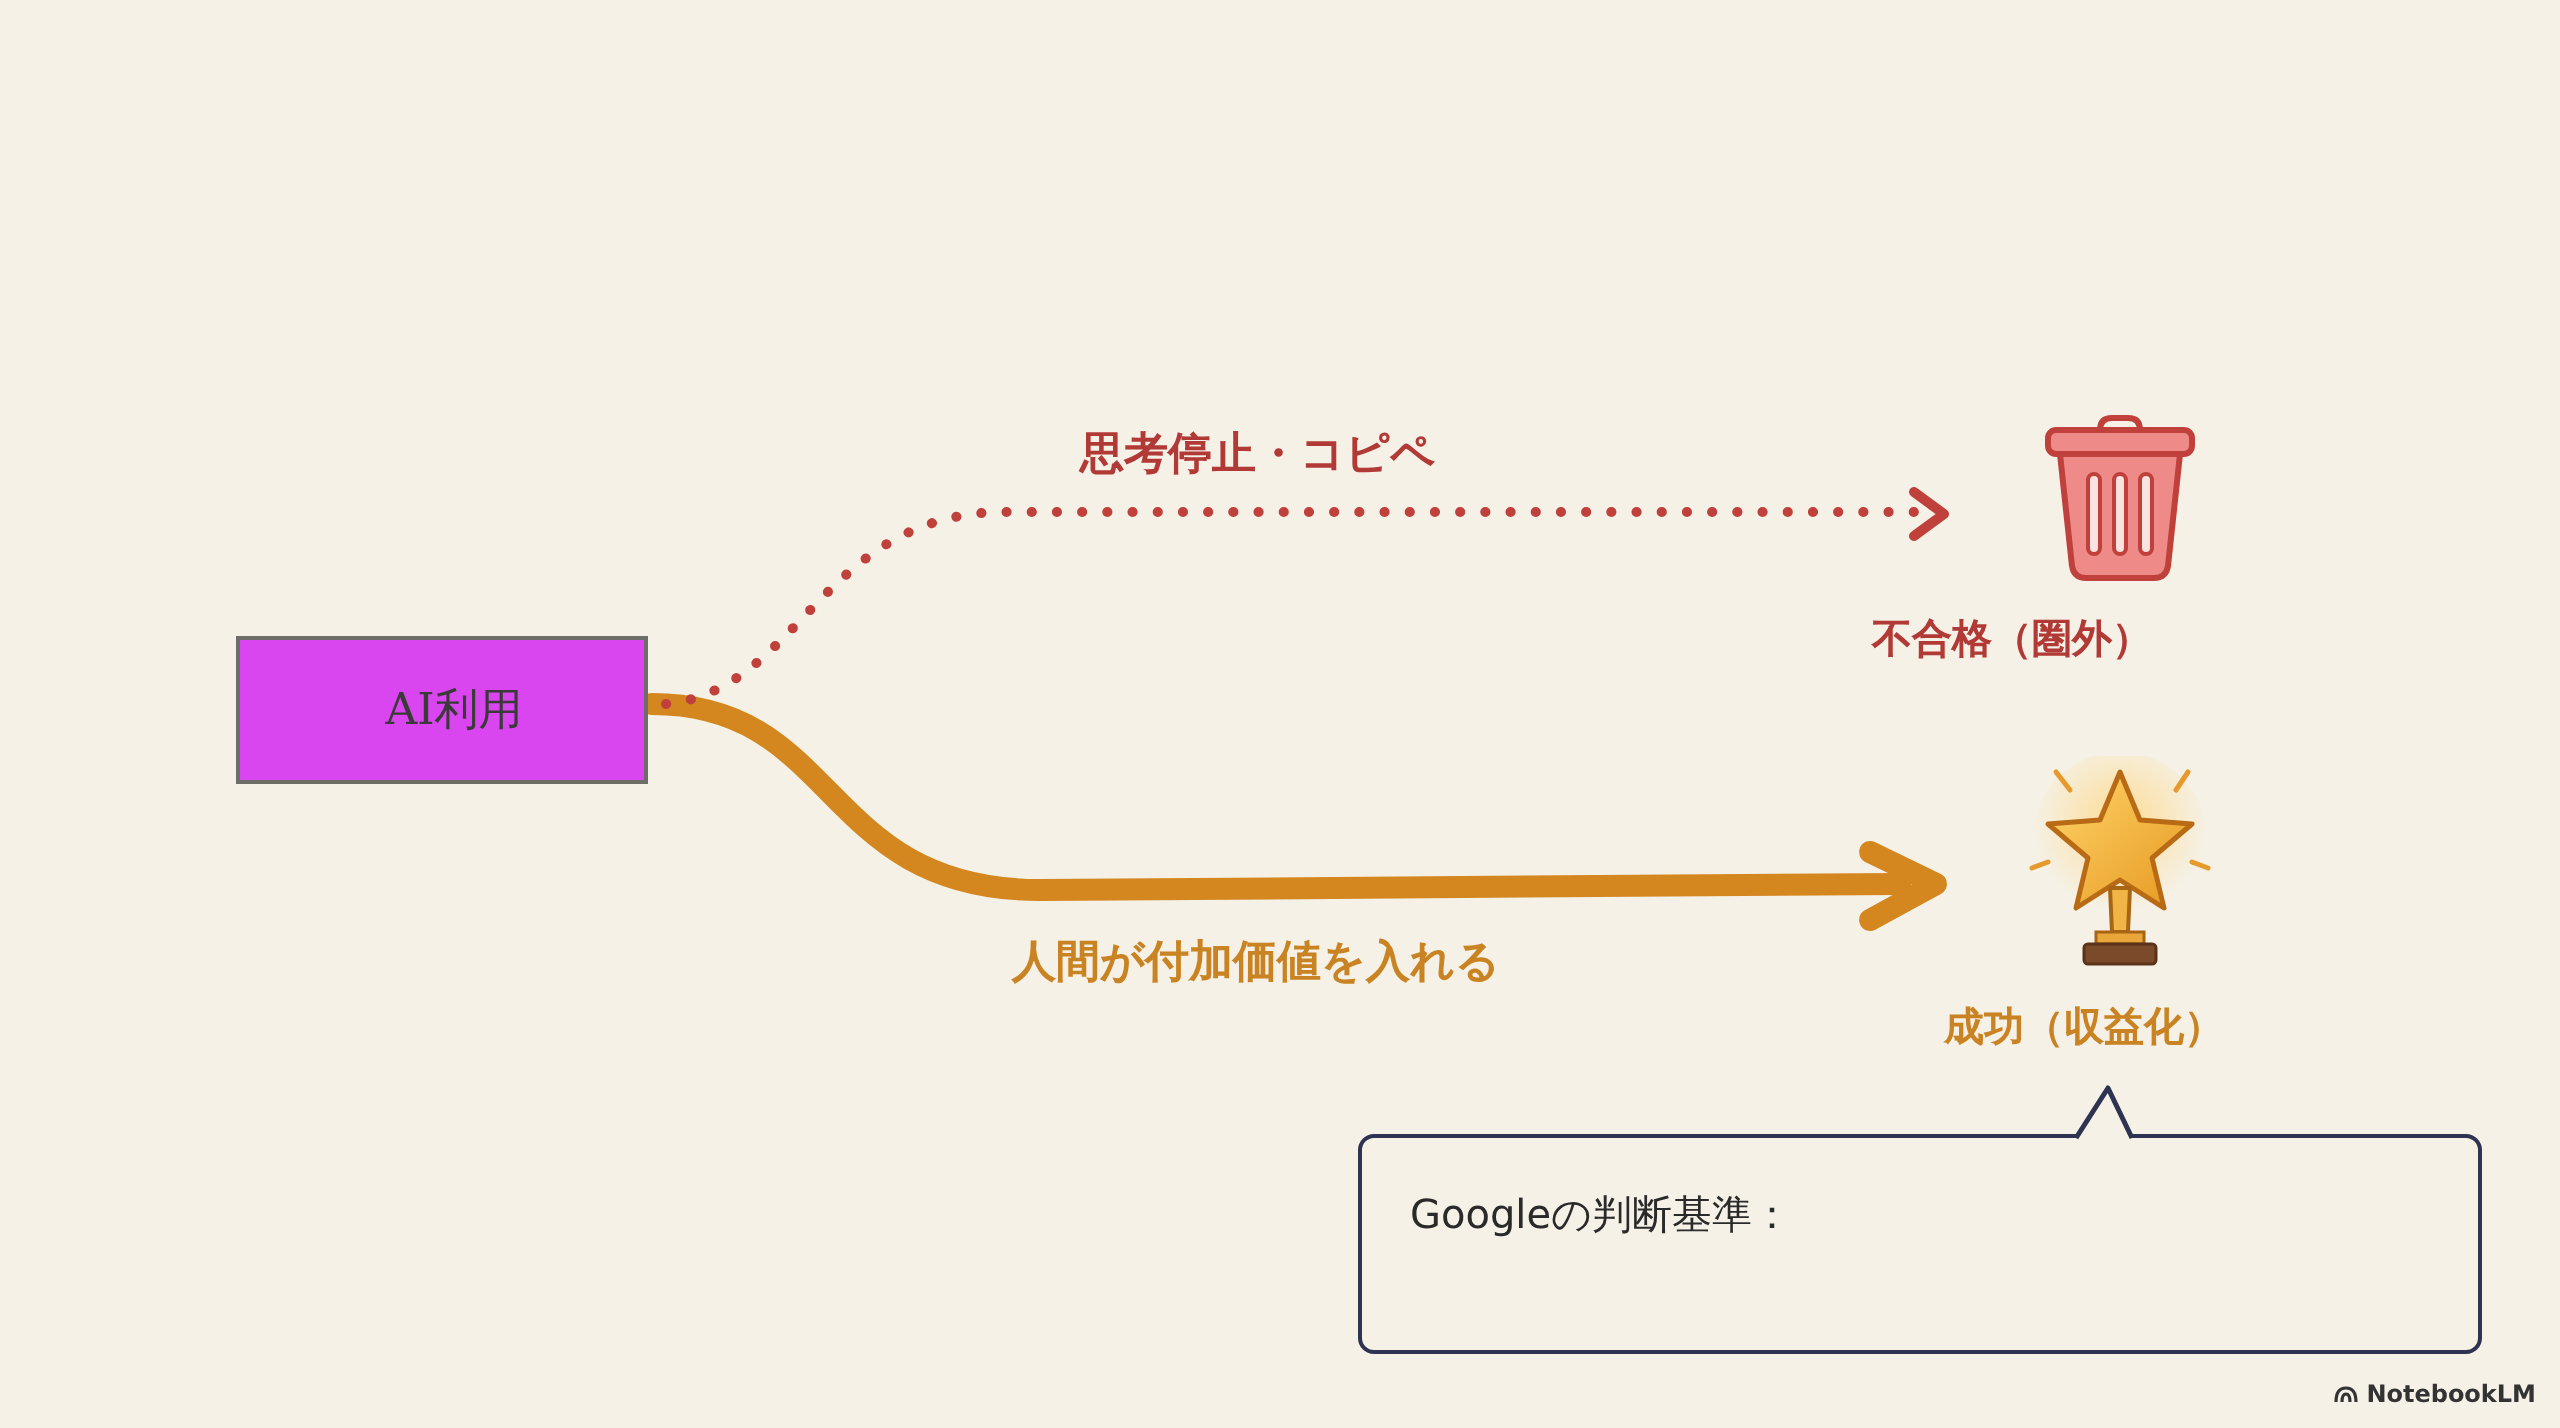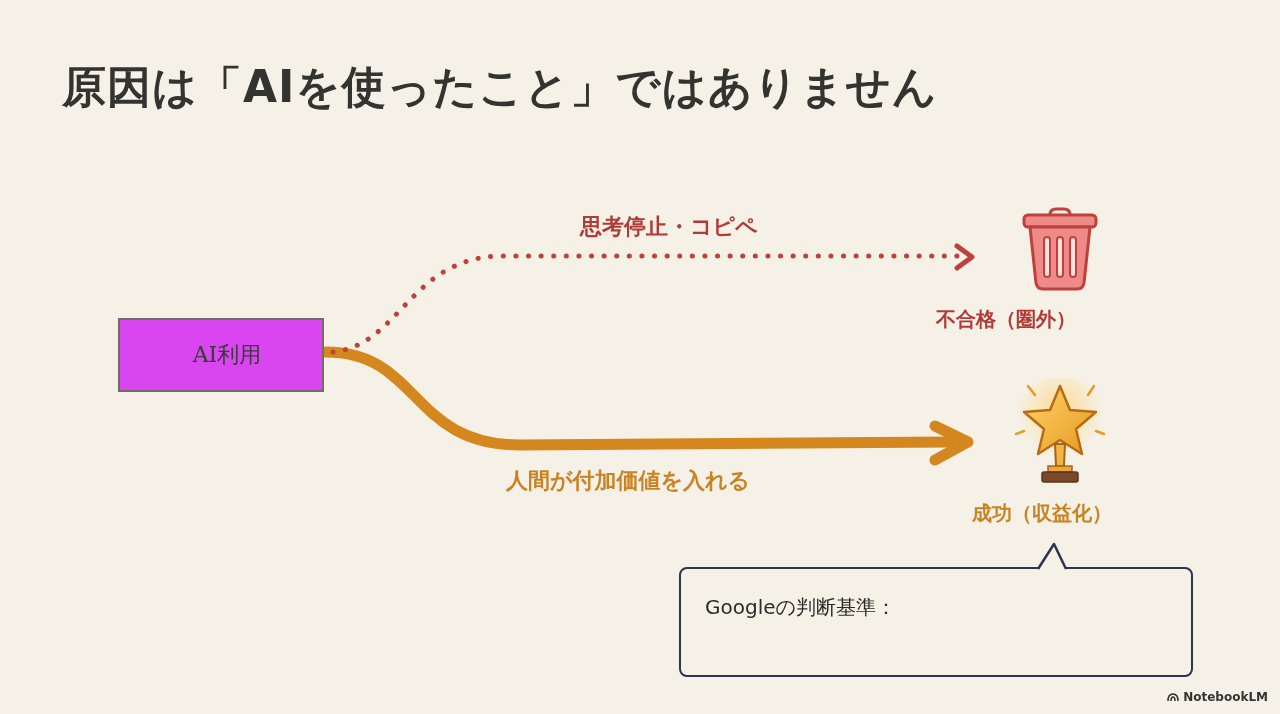--- a/index.html
+++ b/index.html
@@ -18,55 +18,54 @@
     .source-box {
       position: absolute; left: 118px; top: 318px; width: 206px; height: 74px;
       background: #d946ef; border: 2px solid #6f6d68; box-sizing: border-box;
       display: flex; align-items: center; justify-content: center;
       font-family: "DejaVu Serif", "Liberation Serif", serif;
       font-size: 22px; color: #3a3a38; padding-left: 12px;
     }
     svg.flows { position: absolute; left: 0; top: 0; }
     .label-red {
       position: absolute; left: 540px; top: 212px;
-      font-size: 22px; font-weight: bold; color: #b23a36; white-space: nowrap; margin-left: 40px;
+      font-size: 22px; font-weight: bold; color: #b23a36; white-space: nowrap;
     }
     .label-orange {
       position: absolute; left: 506px; top: 466px;
       font-size: 22px; font-weight: bold; color: #c98322; white-space: nowrap;
     }
     .trash-wrap { position: absolute; left: 1020px; top: 205px; width: 80px; height: 90px; }
     .fail-label {
       position: absolute; left: 936px; top: 306px;
       font-size: 20px; font-weight: bold; color: #b23a36; white-space: nowrap;
     }
     .trophy-wrap { position: absolute; left: 1008px; top: 378px; width: 104px; height: 112px; }
     .success-label {
       position: absolute; left: 972px; top: 500px;
       font-size: 20px; font-weight: bold; color: #c98322; white-space: nowrap;
     }
     .callout {
-      position: absolute; left: 679px; top: 567px; width: 514px; height: 110px;
+      position: absolute; left: 679px; top: 567px; width: 562px; height: 110px;
       border: 2.5px solid #2d3350; border-radius: 8px; box-sizing: border-box;
       background: #f5f1e6;
       padding: 22px 0 0 24px;
       font-size: 20px; color: #2a2a2a; line-height: 32px;
     }
     .callout-tail { position: absolute; left: 1036px; top: 541px; }
     .brand {
       position: absolute; right: 12px; top: 690px;
       font-size: 12px; font-weight: bold; color: #333; display: flex; align-items: center; gap: 4px;
     }
   </style>
 </head>
 <body>
 
 <div class="slide">
 
-  <div class="title">原因は「AIを使ったこと」ではありません</div>
 
   <svg class="flows" width="1280" height="714">
 
     <path d="M326 352 C 420 352, 410 445, 520 445 L 950 442" fill="none" stroke="#d4861f" stroke-width="11" stroke-linecap="round"></path>
     <path d="M935 426 L 968 442 L 935 460" fill="none" stroke="#d4861f" stroke-width="11" stroke-linecap="round" stroke-linejoin="round"></path>
 
     <path d="M333 352 C 400 345, 410 258, 500 256 L 958 256" fill="none" stroke="#c0413b" stroke-width="5" stroke-linecap="round" stroke-dasharray="0.1 12.5"></path>
     <path d="M957 246 L 972 257 L 957 268" fill="none" stroke="#c0413b" stroke-width="5" stroke-linecap="round" stroke-linejoin="round"></path>
   </svg>
 

